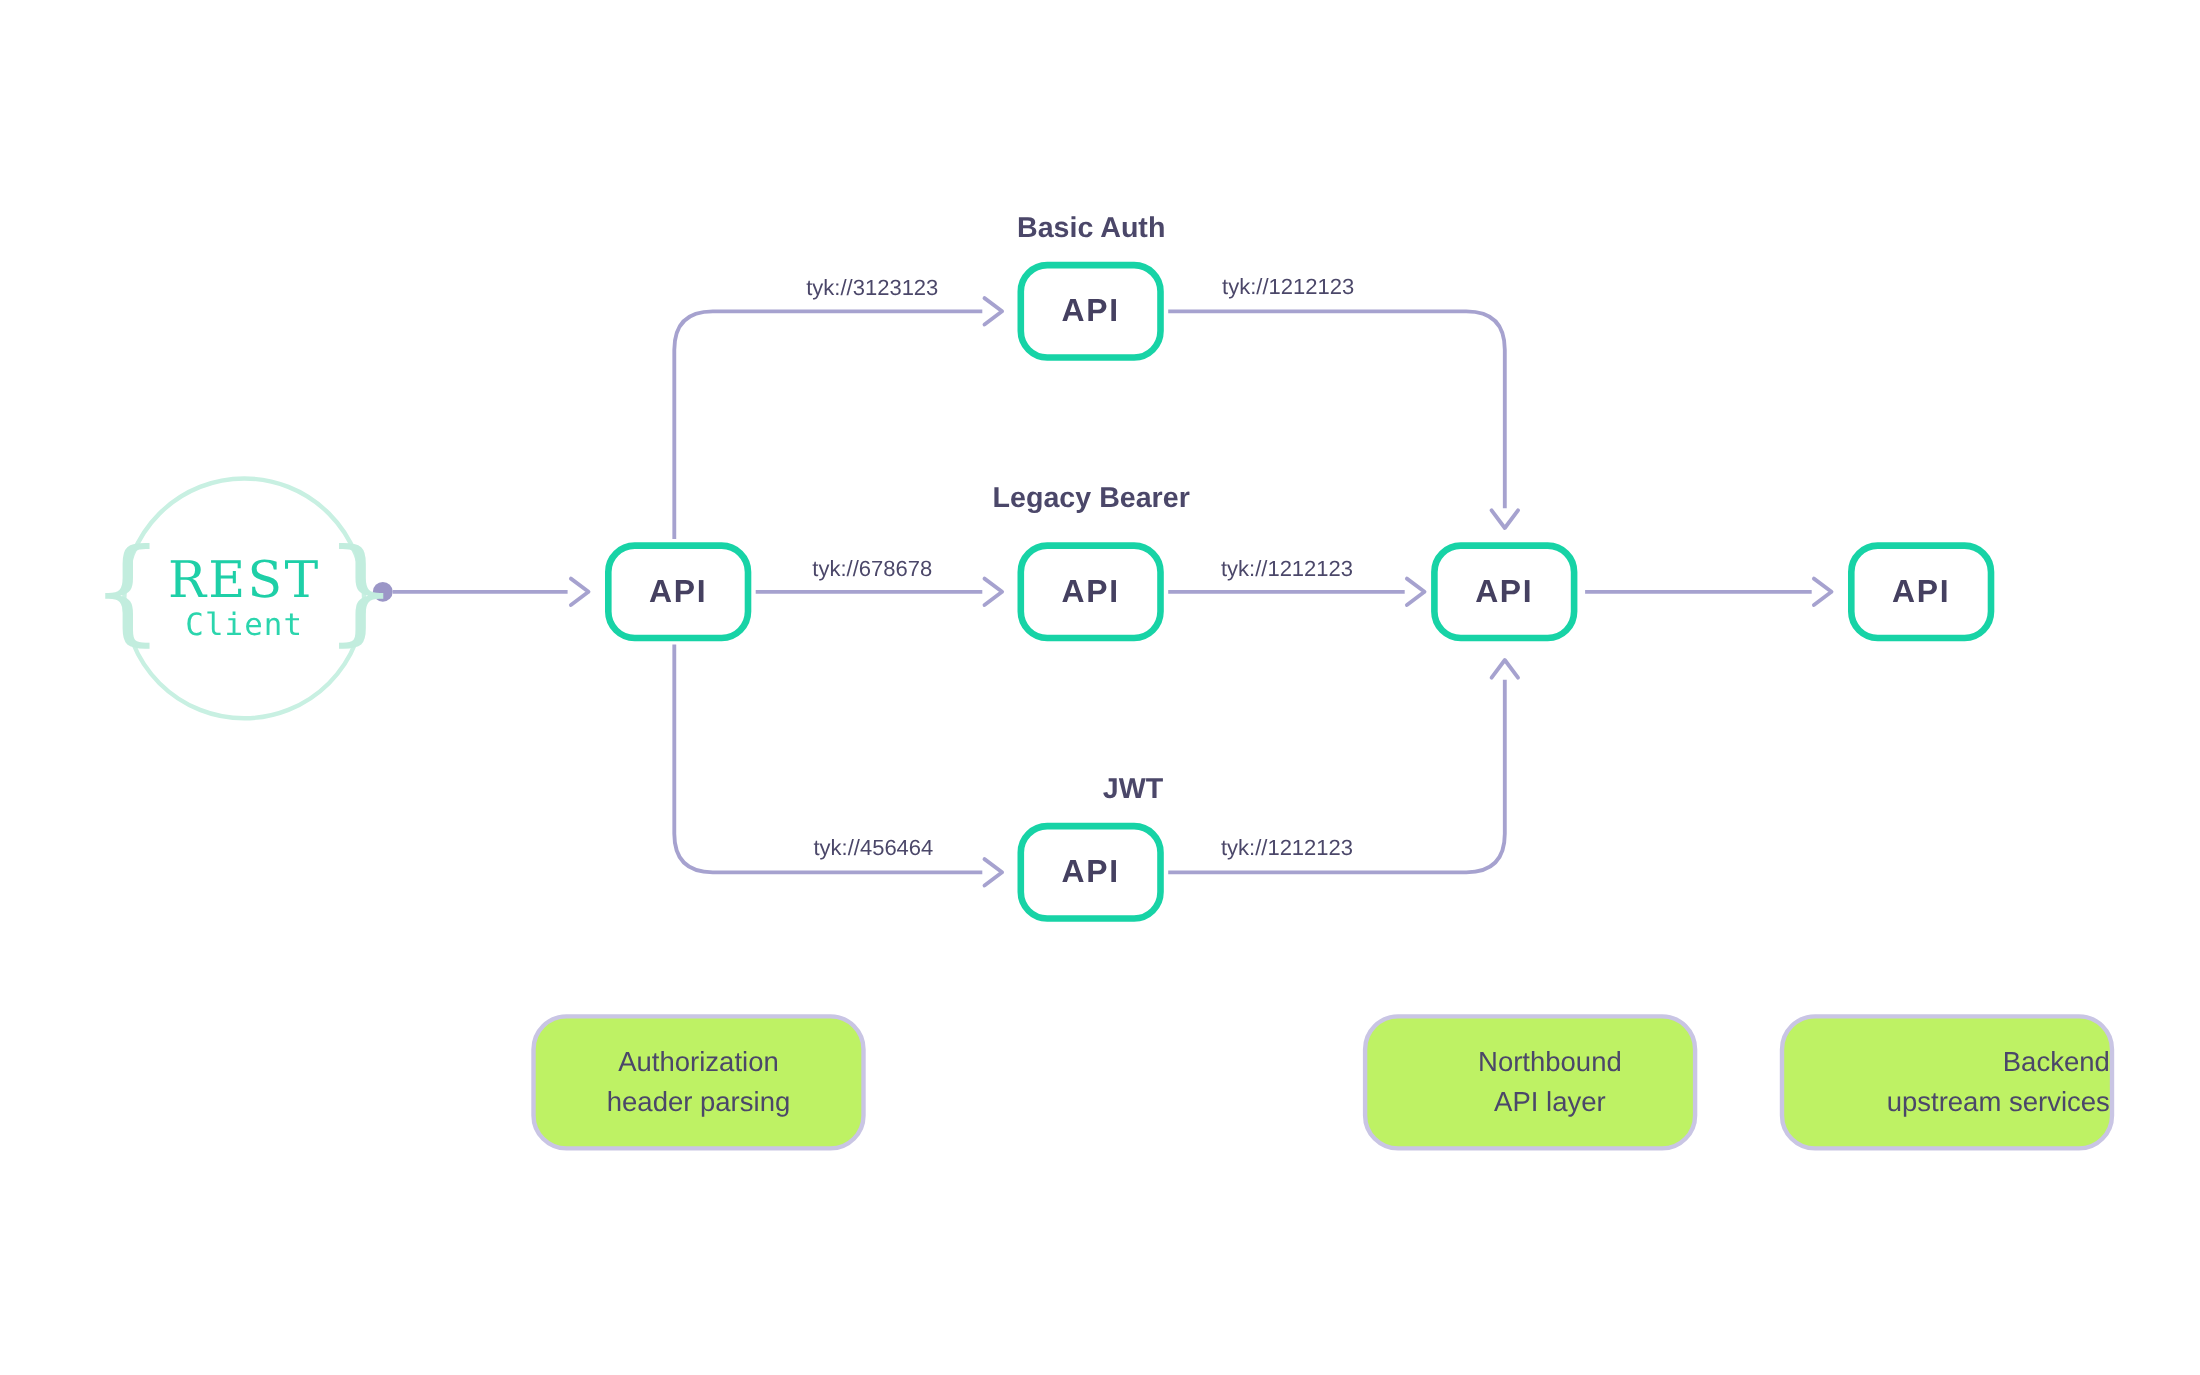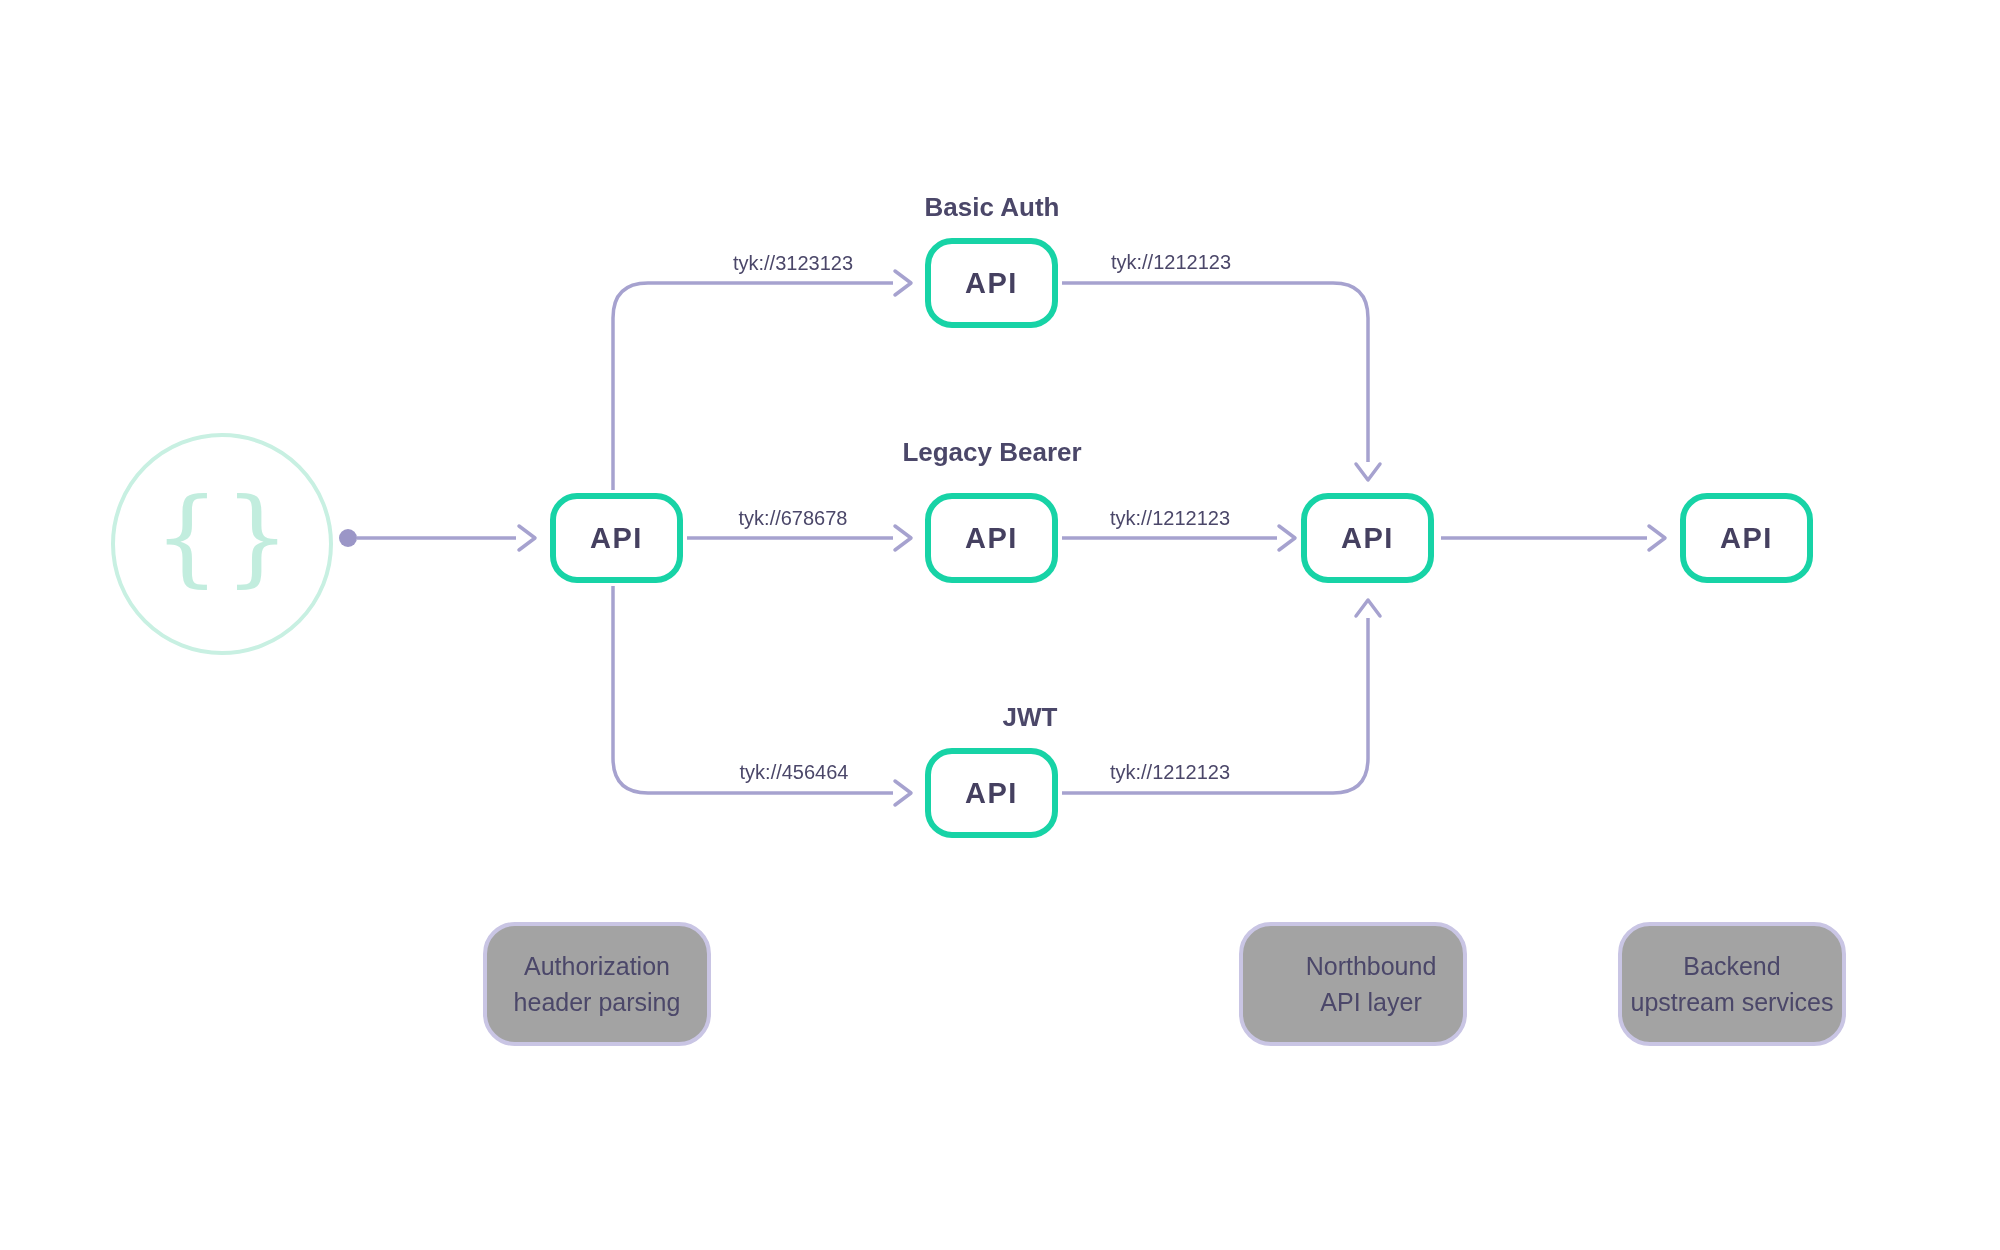--- a/index.html
+++ b/index.html
@@ -40,29 +40,29 @@
     font-size:20px; color:var(--ink);
   }
   .l-to-basic   { left:793px;  top:263px; }
   .l-basic-out  { left:1171px; top:262px; }
   .l-to-legacy  { left:793px;  top:518px; }
   .l-legacy-out { left:1170px; top:518px; }
   .l-to-jwt     { left:794px;  top:772px; }
   .l-jwt-out    { left:1170px; top:772px; }
 
   .legend-box {
-    position:absolute; top:922px; width:228px; height:124px; box-sizing:border-box;
-    border:4.5px solid var(--lav-border); border-radius:32px; background:#a3a3a3;
+    position:absolute; top:922px; width:304px; height:124px; box-sizing:border-box;
+    border:4.5px solid var(--lav-border); border-radius:32px; background:#bef264;
     display:flex; flex-direction:column; align-items:center; justify-content:center;
     font-size:25px; line-height:36px; color:var(--ink); text-align:center;
   }
   .g-1 { left:483px; }
   .g-2 { left:862px; }
   .g-3 { left:1239px;padding-left:36px; }
-  .g-4 { left:1618px; }
+  .g-4 { left:1618px;align-items:flex-end; }
 
   .client-circle {
     position:absolute; left:111px; top:433px; width:222px; height:222px; box-sizing:border-box;
     border:4px solid var(--mint); border-radius:50%; background:#ffffff;
     display:flex; align-items:center; justify-content:center;
   }
   .client-inner { display:flex; flex-direction:row; align-items:center; gap:4px; }
   .brace {
     font-family:"DejaVu Serif", serif; font-size:104px; line-height:0.9;
     color:#c2edde; transform:translateY(-6px); user-select:none;
@@ -114,20 +114,24 @@
     </g>
     <g>
       <path d="M1441,538 H1647"></path>
       <path class="chev" d="M1649,526 L1665,538 L1649,550"></path>
     </g>
   </svg>
 
   <div class="client-circle">
     <div class="client-inner">
       <span class="brace">{</span>
+      <span class="client-text">
+        <span class="client-rest">REST</span>
+        <span class="client-name">Client</span>
+      </span>
       <span class="brace">}</span>
     </div>
   </div>
 
   <div class="node-title t-basic">Basic Auth</div>
   <div class="node-title t-legacy">Legacy Bearer</div>
   <div class="node-title t-jwt">JWT</div>
 
   <div class="api-box n-gateway">API</div>
   <div class="api-box n-basic">API</div>

